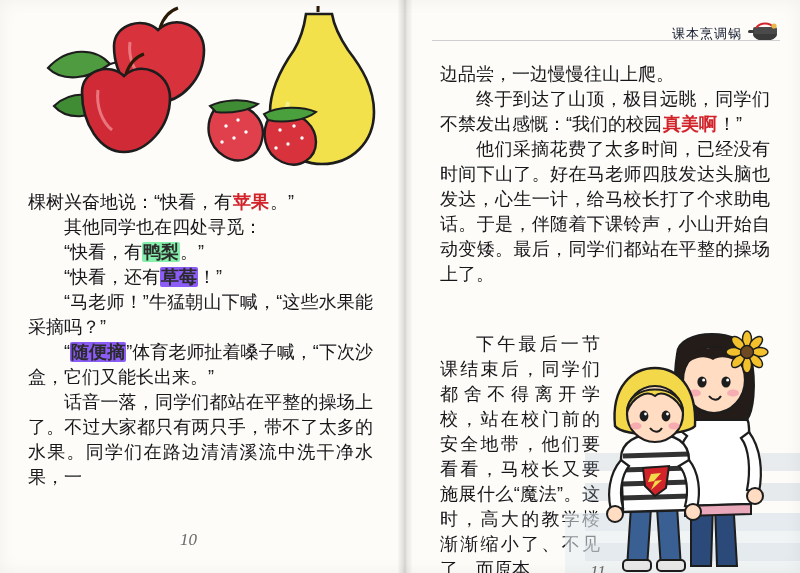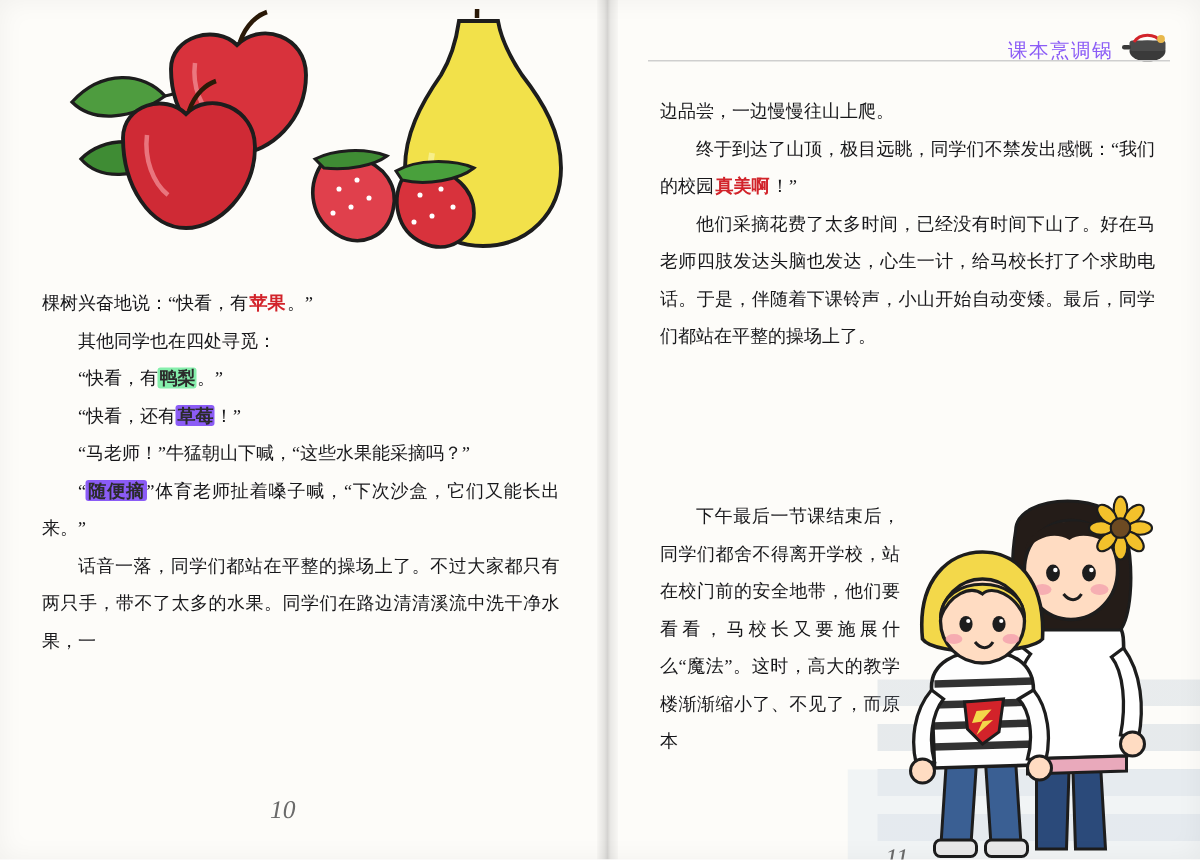--- a/index.html
+++ b/index.html
@@ -34,23 +34,23 @@
   .right-page{position:absolute;left:412px;top:0;width:388px;height:573px;}
 
   
   .fruit-art{
     position:absolute;left:18px;top:6px;width:360px;height:175px;
   }
 
   
   .text-col{
     position:absolute;
-    font-family:Liberation Serif, serif;
+    font-family:Liberation Sans, sans-serif;
     color:#17171a;
-    font-size:12px;
+    font-size:18px;
     line-height:25px;
     text-align:justify;
   }
   .para{margin:0 0 0 0;}
   .indent{text-indent:2em;}
   .hl{ padding:0 1px;border-radius:2px;font-weight:bold; }
   .hl-pink{background:#8b5cf6;color:#2b2b2b;}
   .hl-yellow{background:#86efac;color:#2b2b2b;}
   .hl-green{background:#8b5cf6;color:#2b2b2b;}
   .hl-redtxt{color:#d2232a;font-weight:bold;}
@@ -63,21 +63,21 @@
     color:#6a6a6a;
     font-size:17px;
   }
 
   
   .book-header{
     position:absolute;right:18px;top:22px;
     display:flex;align-items:center;gap:6px;
   }
   .book-header .htxt{
-    font-size:13px;color:#8b5cf6;letter-spacing:1px;
+    font-size:13px;color:#0f172a;letter-spacing:1px;
   }
 
   
   .kids-art{
     position:absolute;right:0;bottom:0;width:235px;height:265px;
   }
   .stairs{
     position:absolute;right:0;bottom:0;width:215px;height:120px;
     background:
       linear-gradient(to bottom, rgba(150,170,190,0.20) 0 18px, rgba(0,0,0,0) 18px),

